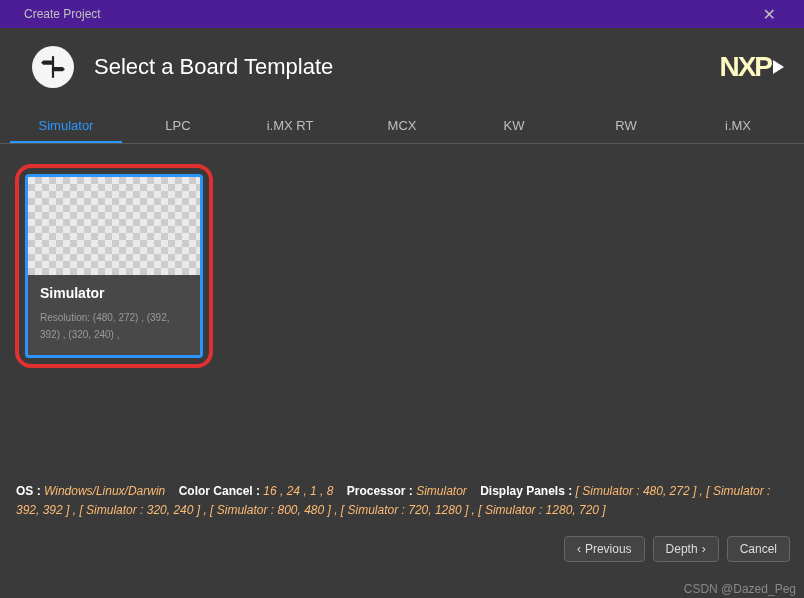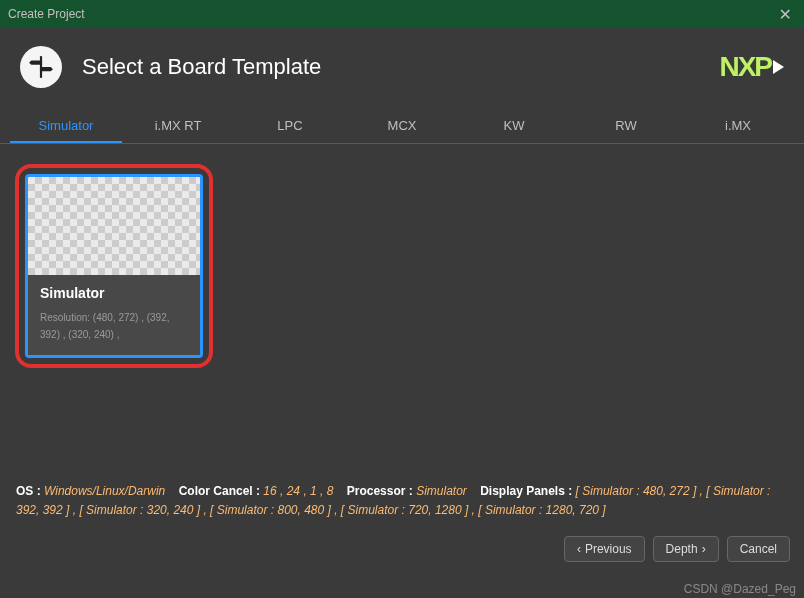--- a/index.html
+++ b/index.html
@@ -6,58 +6,58 @@
 body {
   width: 804px; height: 598px;
   background: #3a3a3a;
   font-family: "Segoe UI", Arial, sans-serif;
   color: #e0e0e0;
   overflow: hidden;
   position: relative;
 }
 .titlebar {
   height: 28px;
-  background: #14532d;
-  display: flex;
-  align-items: center;
-  padding: 0 8px;
+  background: #4c1d95;
+  display: flex;
+  align-items: center;
+  padding: 0 24px;
   font-size: 12px;
   color: #c0c0c0;
   justify-content: space-between;
 }
 .close-btn {
   font-size: 16px;
   color: #c0c0c0;
   cursor: pointer;
   padding: 0 4px;
 }
 .header {
   display: flex;
   align-items: center;
-  padding: 18px 20px 22px 20px;
+  padding: 18px 20px 22px 32px;
 }
 .header-icon {
   width: 42px; height: 42px;
   border-radius: 50%;
   background: #f5f5f5;
   display: flex;
   align-items: center;
   justify-content: center;
   margin-right: 20px;
 }
 .header-title {
   font-size: 22px;
   font-weight: 400;
   color: #fff;
   flex: 1;
 }
 .nxp-logo {
   font-size: 28px;
   font-weight: 900;
-  color: #bef264;
+  color: #fef9c3;
   letter-spacing: -2px;
   display: flex;
   align-items: center;
 }
 .nxp-triangle {
   display: inline-block;
   width: 0; height: 0;
   border-top: 7px solid transparent;
   border-bottom: 7px solid transparent;
   border-left: 11px solid #fff;
@@ -179,22 +179,22 @@
   </div>
   <div class="header-title">Select a Board Template</div>
   <div class="nxp-logo">
     <span>NXP</span>
       <span class="nxp-triangle"></span>
   </div>
 </div>
 
 <div class="tabs">
   <div class="tab active">Simulator</div>
+  <div class="tab">LPC</div>
   <div class="tab">i.MX RT</div>
-  <div class="tab">LPC</div>
   <div class="tab">MCX</div>
   <div class="tab">KW</div>
   <div class="tab">RW</div>
   <div class="tab">i.MX</div>
 </div>
 
 <div class="content">
   <div class="highlight-frame">
     <div class="card">
       <div class="card-img"></div>

